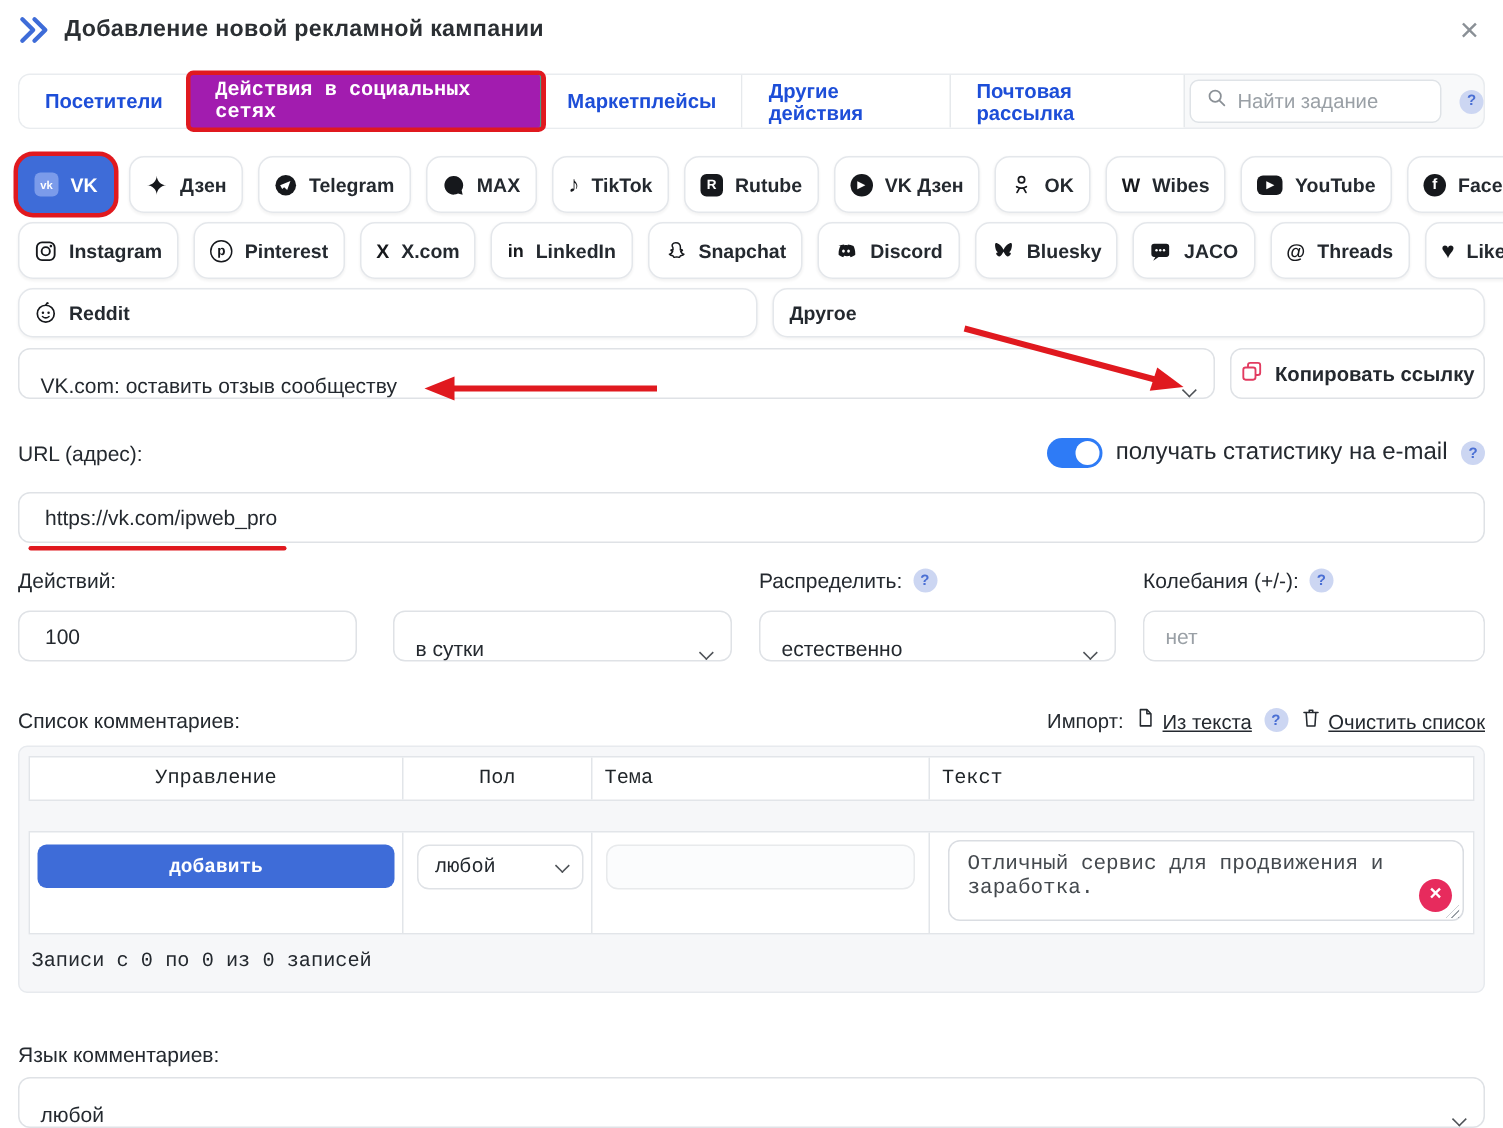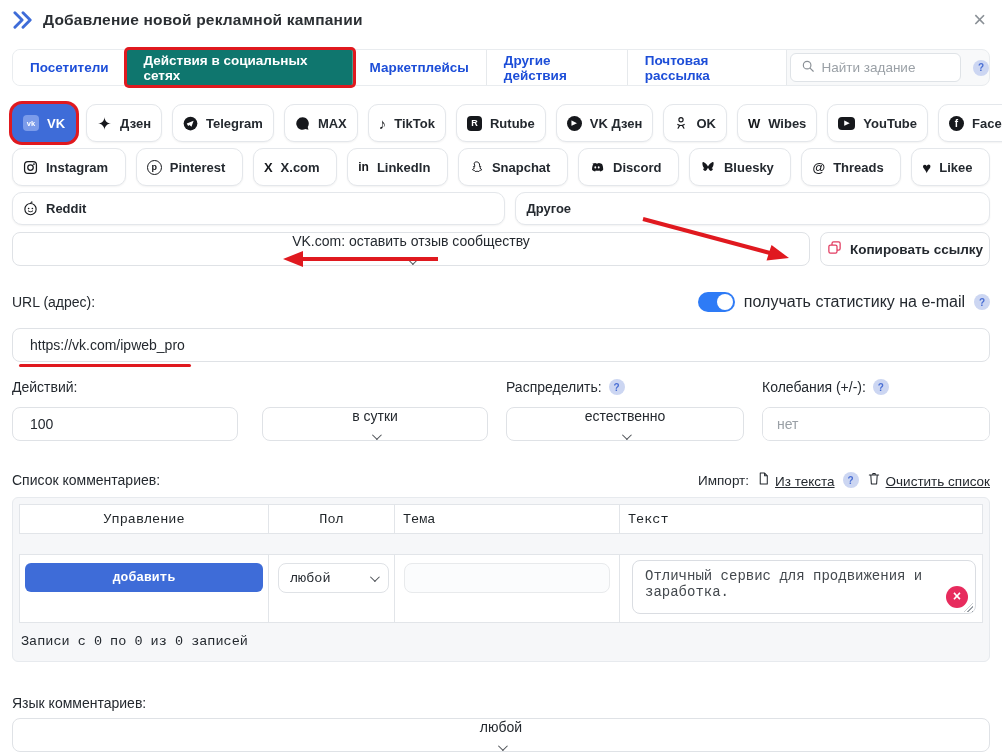--- a/index.html
+++ b/index.html
@@ -13,22 +13,22 @@
   .hdr-ico { display:inline-flex; margin-right:9px; }
   h1 { font-size:15.5px; font-weight:700; color:#2b2f33; letter-spacing:.2px; }
   .close { margin-left:auto; font-size:22px; line-height:20px; color:#8a9096; cursor:pointer; padding:0 4px; }
 
   
   .tabbar { margin-top:19px; height:37px; background:#f8f9fa; border:1px solid #e9ecef;
     border-radius:8px; display:flex; align-items:stretch; overflow:visible; }
   .tab { background:#fff; border-right:1px solid #e6e9ec; padding:0 17px; display:flex;
     align-items:center; font-size:13.5px; font-weight:600; color:#1d4ed8; cursor:pointer; }
   .tab:first-child { border-radius:7px 0 0 7px; }
-  .tab.active { background:#0f766e; color:#fff; border-right-color:#4a9a8c;
-    box-shadow:0 0 0 3px #e0191f; border-radius:2px; position:relative; z-index:5; }
+  .tab.active { background:#a21caf; color:#fff; border-right-color:#4a9a8c;
+    box-shadow:0 0 0 3px #e0191f; border-radius:2px; position:relative; z-index:5;font-family:Liberation Mono, monospace; }
   .tab-search { display:flex; align-items:center; gap:7px; background:#fff; border:1px solid #dfe3e7;
     border-radius:6px; margin:3px 0 3px 3px; padding:0 10px; width:182px; }
   .tab-search input { border:0; outline:0; width:100%; font-size:13.5px; color:#24292f;
     font-family:inherit; background:transparent; }
   .tab-search input::placeholder { color:#9aa0a6; }
   .help { width:16px; height:16px; border-radius:50%; background:#ccd6f2; color:#4a6fd4;
     font-size:10px; font-weight:700; display:inline-flex; align-items:center; justify-content:center;
     flex:none; cursor:pointer; }
   .tabbar .help { align-self:center; margin-left:12px; }
 
@@ -50,21 +50,21 @@
     display:inline-flex; align-items:center; justify-content:center; font-size:7px; }
   .rect-icon { width:17px; height:13px; border-radius:4px; background:#16181c; color:#fff;
     display:inline-flex; align-items:center; justify-content:center; font-size:7px; }
   .sq-icon { width:15px; height:15px; border-radius:4px; background:#16181c; color:#fff;
     display:inline-flex; align-items:center; justify-content:center; font-size:9px; font-weight:700; }
   .ring-icon { width:15px; height:15px; border-radius:50%; border:1.7px solid #16181c; color:#16181c;
     display:inline-flex; align-items:center; justify-content:center; font-size:9px; font-weight:700; }
 
   
   .select { background:#fff; border:1px solid #dfe2e6; border-radius:8px; height:34px; padding:0 14px;
-    display:flex; align-items:center; justify-content:space-between; font-size:14px; color:#24292f; cursor:pointer;flex-direction:column; }
+    display:flex; align-items:flex-end; justify-content:space-between; font-size:14px; color:#24292f; cursor:pointer; }
   .chev { width:7px; height:7px; border-right:1.6px solid #4d5156; border-bottom:1.6px solid #4d5156;
     transform:rotate(45deg) translateY(-2px); flex:none; }
   .select-row { display:flex; gap:10px; margin-top:7px; }
   .select-row .select { flex:1; }
   .copy-btn { width:170px; height:34px; background:#fff; border:1px solid #dfe2e6; border-radius:8px;
     display:flex; align-items:center; justify-content:center; gap:8px; font-size:13.5px; font-weight:600;
     color:#24292f; cursor:pointer; font-family:inherit; }
 
   .row { display:flex; align-items:center; }
   .between { justify-content:space-between; }
@@ -269,20 +269,32 @@
     </div>
     <div class="net-btn">
       <span class="gi">
           <svg width="16" height="15" viewBox="0 0 24 24">
             <path d="M12 10.5C10.8 7.6 8 4.5 5.3 3.5 3.8 3 3 3.6 3 5.3c0 2.6.9 6.7 3.1 7.7-1.3.3-2.4.8-1.7 2.3.9 1.9 3.2 3 4.6 1.6.9-.9 1.8-2.3 3-4.4 1.2 2.1 2.1 3.5 3 4.4 1.4 1.4 3.7.3 4.6-1.6.7-1.5-.4-2-1.7-2.3 2.2-1 3.1-5.1 3.1-7.7 0-1.7-.8-2.3-2.3-1.8C16 4.5 13.2 7.6 12 10.5z" fill="#16181c"></path>
           </svg>
         </span>
       <span>Bluesky</span>
     </div>
     <div class="net-btn">
+      <span class="gi">
+          <svg width="15" height="15" viewBox="0 0 24 24">
+            <rect x="2.5" y="4" width="19" height="14" rx="3" fill="#16181c"></rect>
+            <path d="M7 17.5L4.5 22l6.5-4.5z" fill="#16181c"></path>
+            <circle cx="8" cy="11" r="1.3" fill="#fff"></circle>
+            <circle cx="12" cy="11" r="1.3" fill="#fff"></circle>
+            <circle cx="16" cy="11" r="1.3" fill="#fff"></circle>
+          </svg>
+        </span>
+      <span>JACO</span>
+    </div>
+    <div class="net-btn">
       <span class="gi glyph">@</span>
       <span>Threads</span>
     </div>
     <div class="net-btn">
       <span class="gi glyph big">♥</span>
       <span>Likee</span>
     </div>
 
   </div>
 

